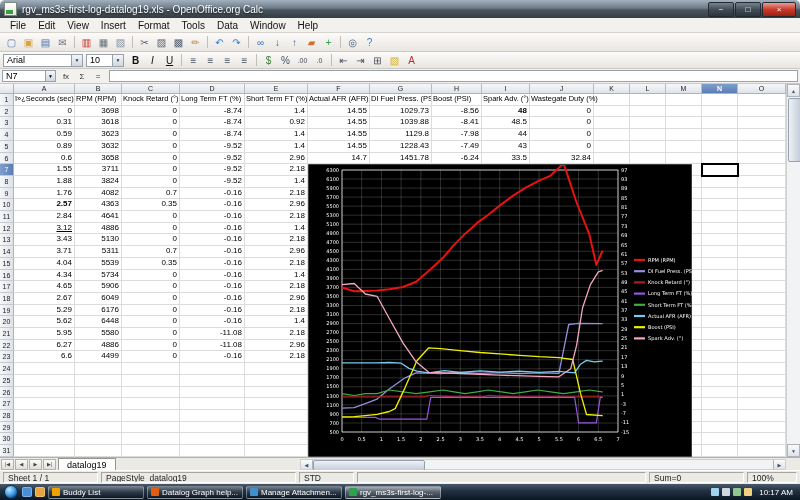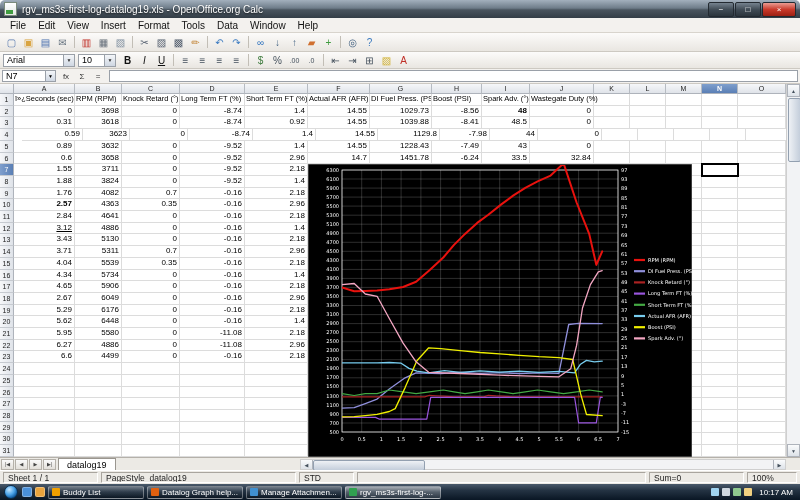--- a/index.html
+++ b/index.html
@@ -147,21 +147,21 @@
       <span class="tbicon" style="color: rgb(58, 122, 192);">∞</span>
       <span class="tbicon" style="color: rgb(64, 96, 128);">↓</span>
       <span class="tbicon" style="color: rgb(64, 96, 128);">↑</span>
       <span class="tbicon" style="color: rgb(208, 112, 48);">▰</span>
       <span class="tbicon" style="color: rgb(63, 156, 63);">+</span>
       <div class="tbsep"></div>
       <span class="tbicon" style="color: rgb(64, 96, 128);">◎</span>
       <span class="tbicon" style="color: rgb(58, 122, 192);">?</span>
     </div>
   <div class="tb tb2">
-    <div class="combo" style="width:72px">
+    <div class="combo" style="width:80px">
       <span>Arial</span>
       <span class="arrow">▼</span>
     </div>
     <div class="combo" style="width:38px">
       <span>10</span>
       <span class="arrow">▼</span>
     </div>
     <span id="fmtIcons" style="display:flex;align-items:center">
         <span class="tbicon" style="color: rgb(17, 17, 17); font-weight: bold;">B</span>
         <span class="tbicon" style="color: rgb(17, 17, 17); font-style: italic;">I</span>
@@ -267,21 +267,21 @@
           <div class="cell" style="width: 48px;">48.5</div>
           <div class="cell" style="width: 64px;">0</div>
           <div class="cell" style="width: 36px;"></div>
           <div class="cell" style="width: 36px;"></div>
           <div class="cell" style="width: 36px;"></div>
           <div class="cell" style="width: 36px;"></div>
           <div class="cell" style="width: 48px;"></div>
         </div>
         <div class="grid-row">
           <div class="rowhdr">4</div>
-          <div class="cell" style="width: 61px; margin-left: 8px;">0.59</div>
+          <div class="cell" style="width: 61px;">0.59</div>
           <div class="cell" style="width: 47px;">3623</div>
           <div class="cell" style="width: 58px;">0</div>
           <div class="cell" style="width: 65px;">-8.74</div>
           <div class="cell" style="width: 63px;">1.4</div>
           <div class="cell" style="width: 62px;">14.55</div>
           <div class="cell" style="width: 62px;">1129.8</div>
           <div class="cell" style="width: 50px;">-7.98</div>
           <div class="cell" style="width: 48px;">44</div>
           <div class="cell" style="width: 64px;">0</div>
           <div class="cell" style="width: 36px;"></div>

